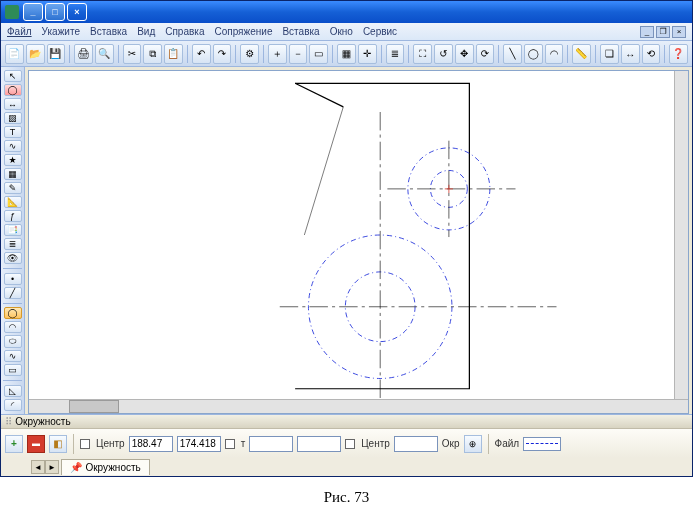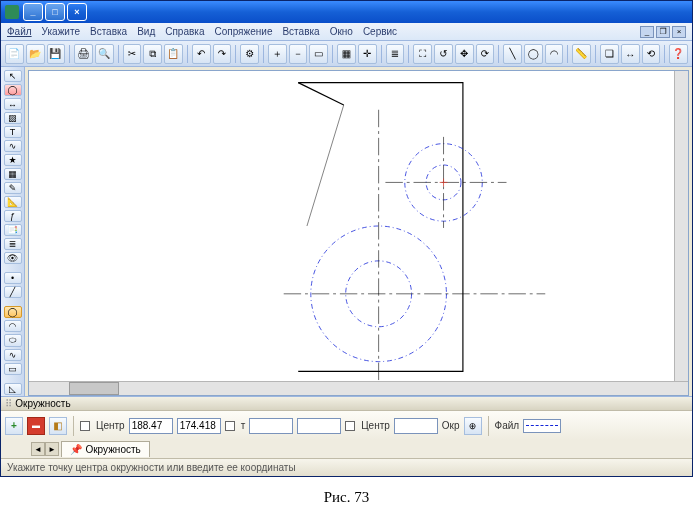--- a/index.html
+++ b/index.html
@@ -342,19 +342,16 @@
     <div class="prop-tabs">
       <div class="tab-nav">◄</div>
       <div class="tab-nav">►</div>
       <div class="tab">
           <span style="margin-right:3px;">📌</span>
           <span>Окружность</span>
         </div>
     </div>
   </div>
 
-  <div class="statusbar">
-    <span>Укажите точку центра окружности или введите ее координаты</span>
-  </div>
 
 </div>
 
 <div class="caption">Рис. 73</div>
 
 </body></html>

